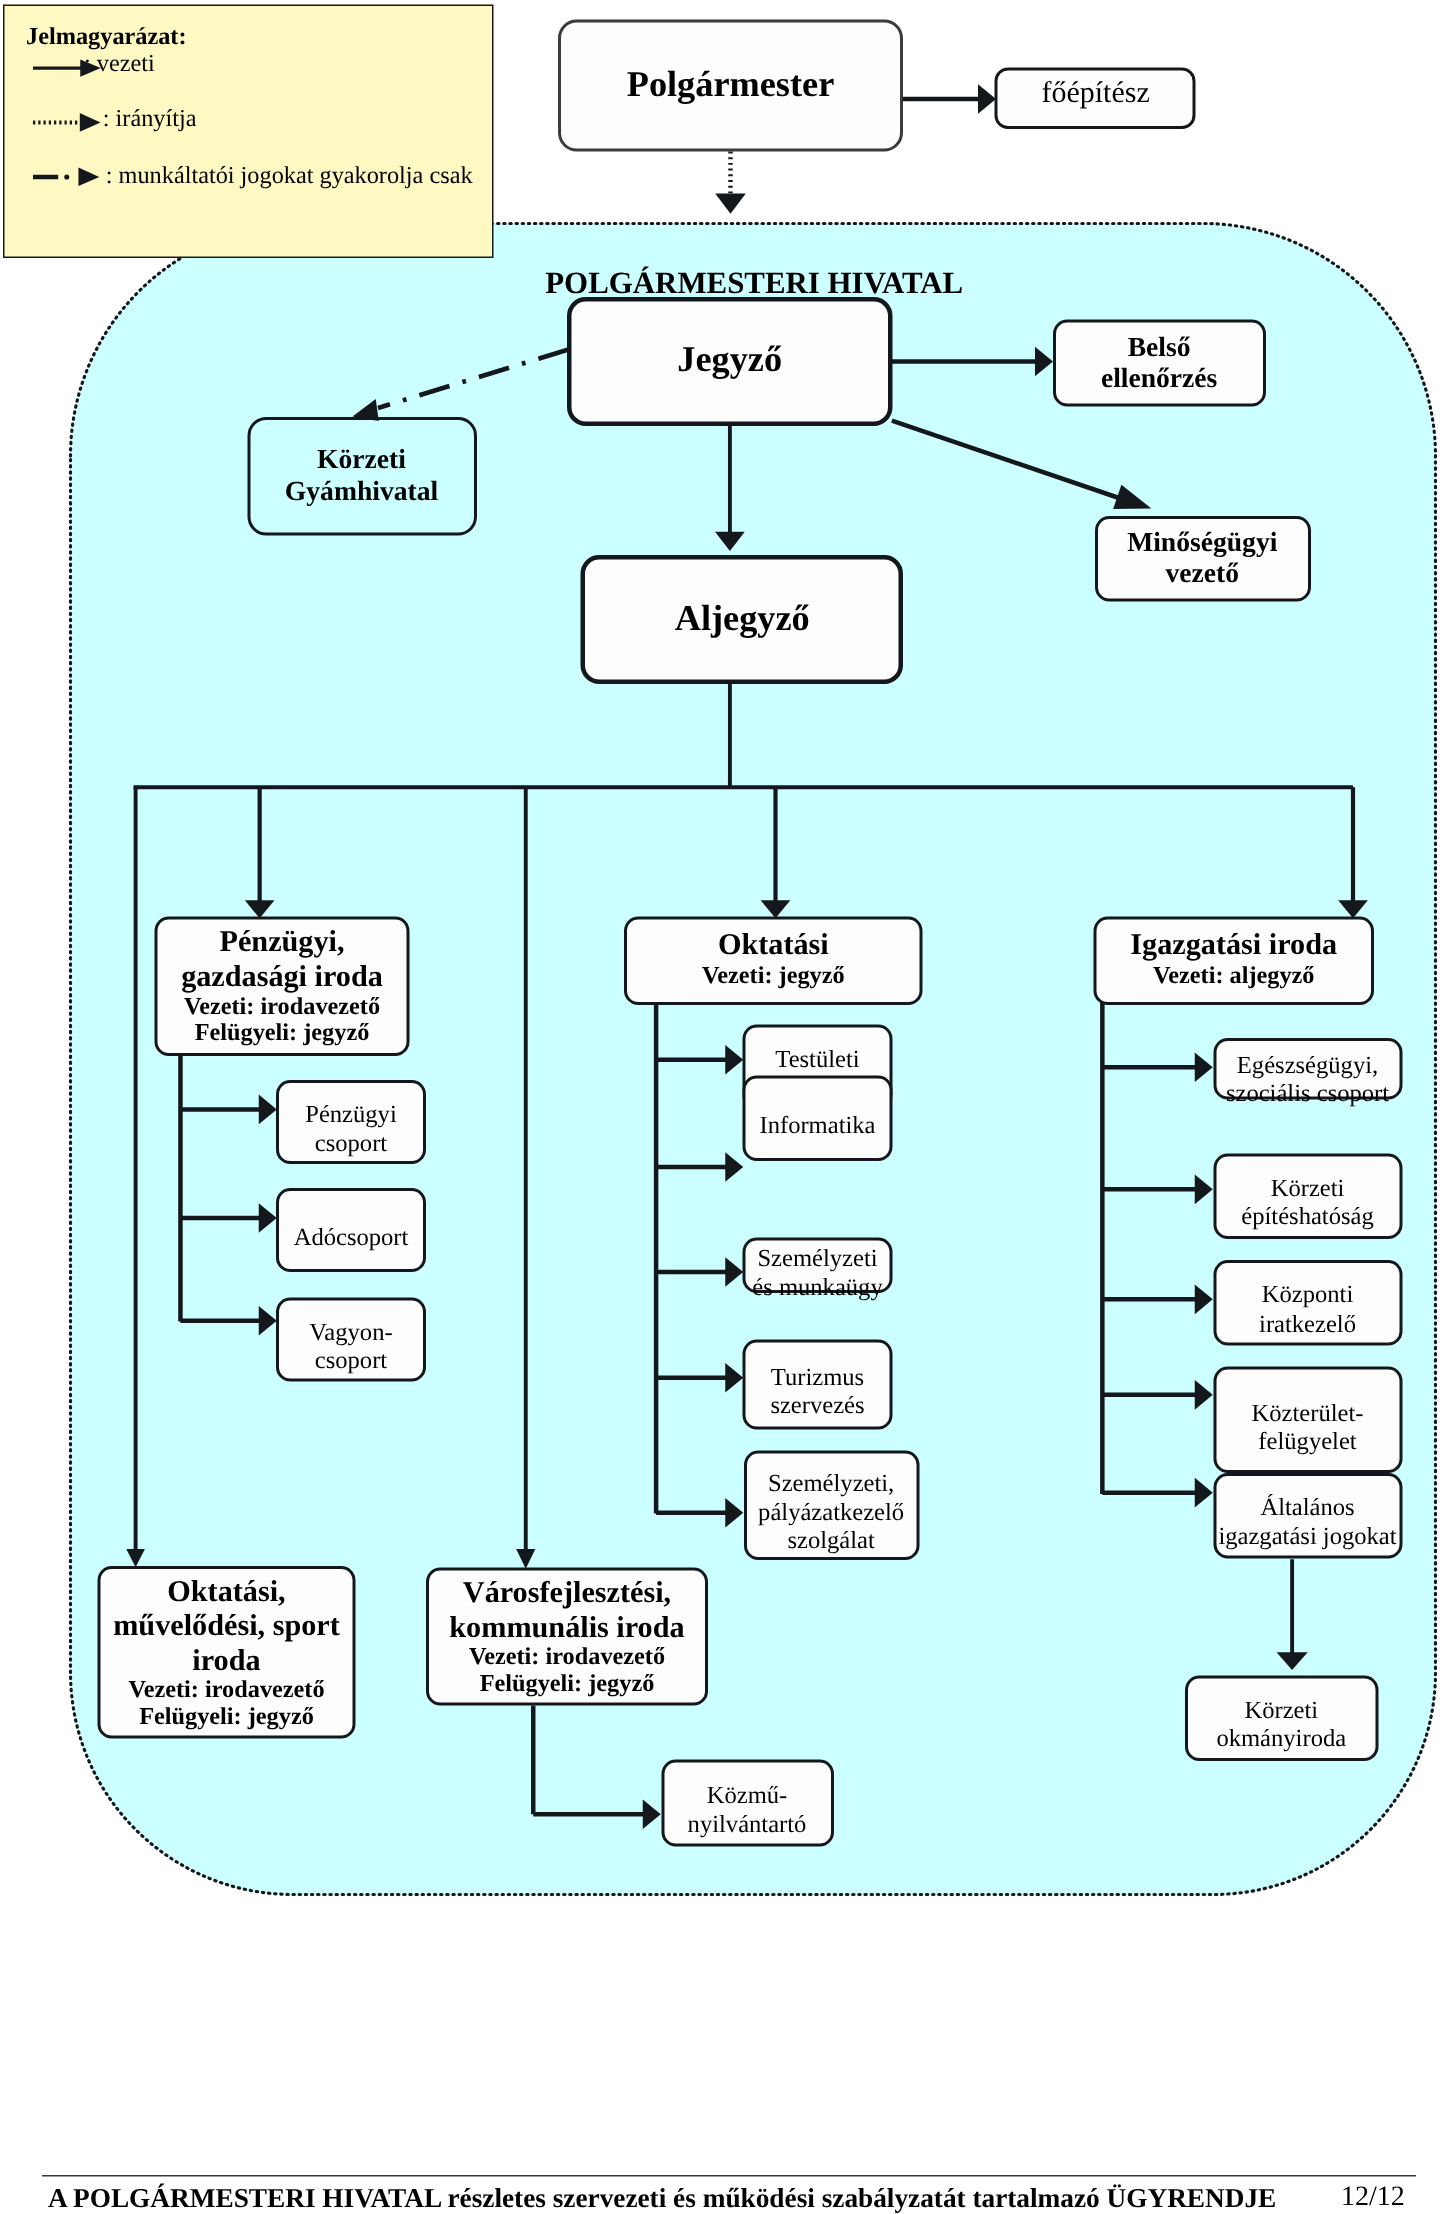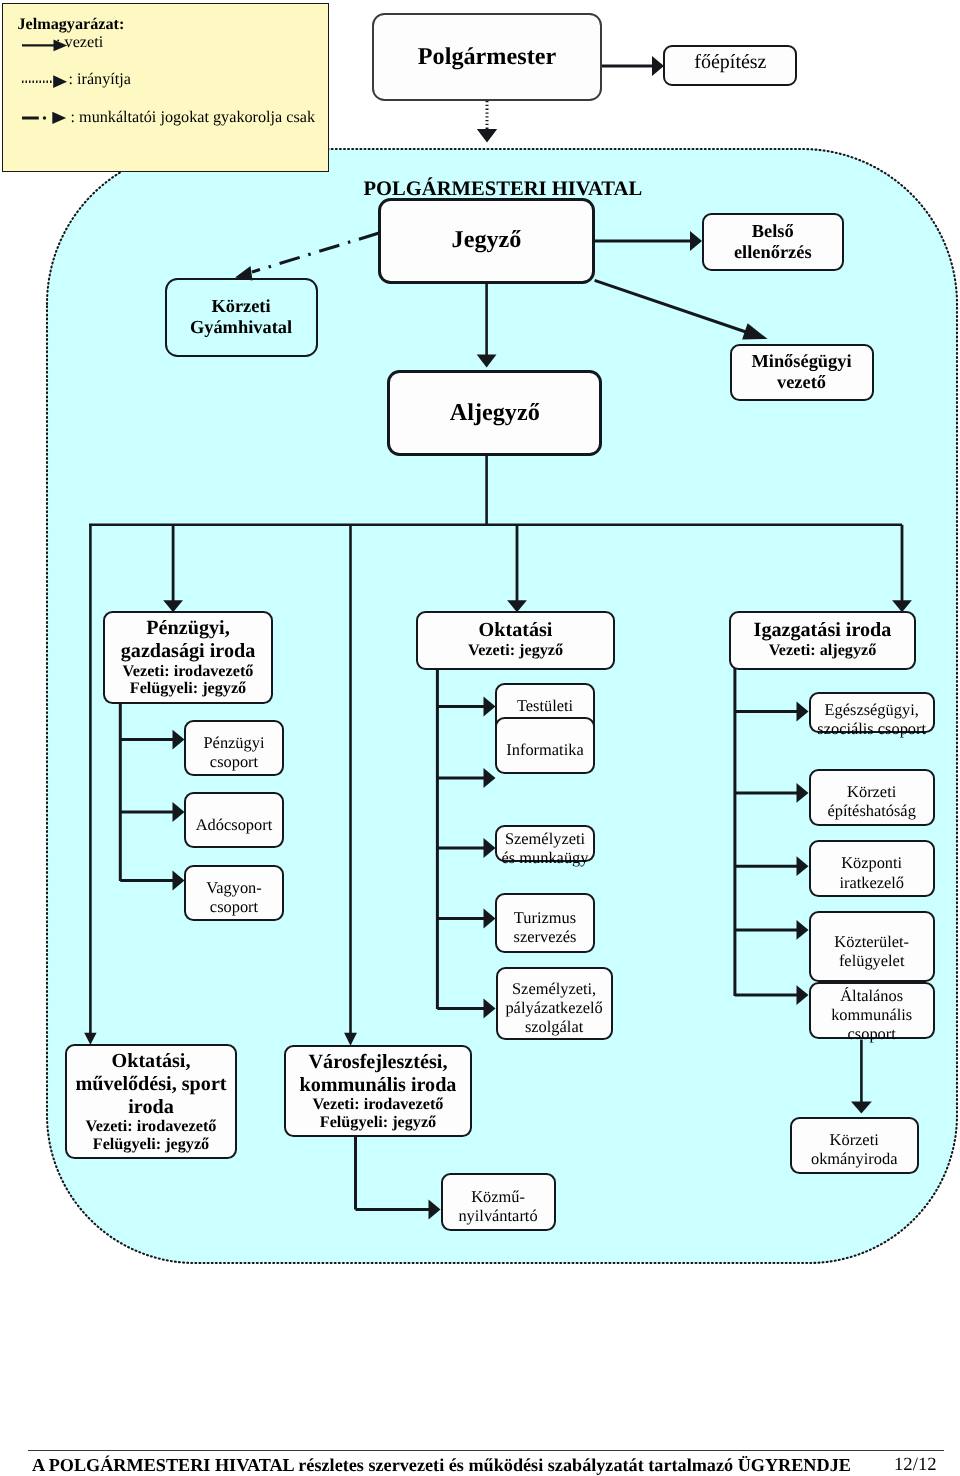--- a/index.html
+++ b/index.html
@@ -215,21 +215,21 @@
 <div class="box" style="left:808.7px;top:840px;width:126px;height:57px;border-radius:9.5px;border-width:2.6px;padding-top:8px;">
       <div class="f-plain2">Központi
 iratkezelő</div>
     </div>
 <div class="box" style="left:808.7px;top:911.4px;width:126px;height:71px;border-radius:9.5px;border-width:2.6px;padding-top:8px;">
       <div class="f-plain2">Közterület-
 felügyelet</div>
     </div>
 <div class="box" style="left:808.7px;top:981.7px;width:126px;height:57.5px;border-radius:9.5px;border-width:2.6px;padding-top:8px;">
       <div class="f-plain2">Általános
-kommunális csoport</div>
+igazgatási jogokat</div>
     </div>
 <div class="box" style="left:789.7px;top:1116.9px;width:129px;height:57px;border-radius:9.5px;border-width:2.6px;padding-top:8px;">
       <div class="f-plain2">Körzeti
 okmányiroda</div>
     </div>
 <div class="box" style="left:440.5px;top:1173px;width:115px;height:57.5px;border-radius:9.5px;border-width:2.6px;padding-top:8px;">
       <div class="f-plain2">Közmű-
 nyilvántartó</div>
     </div>
 

